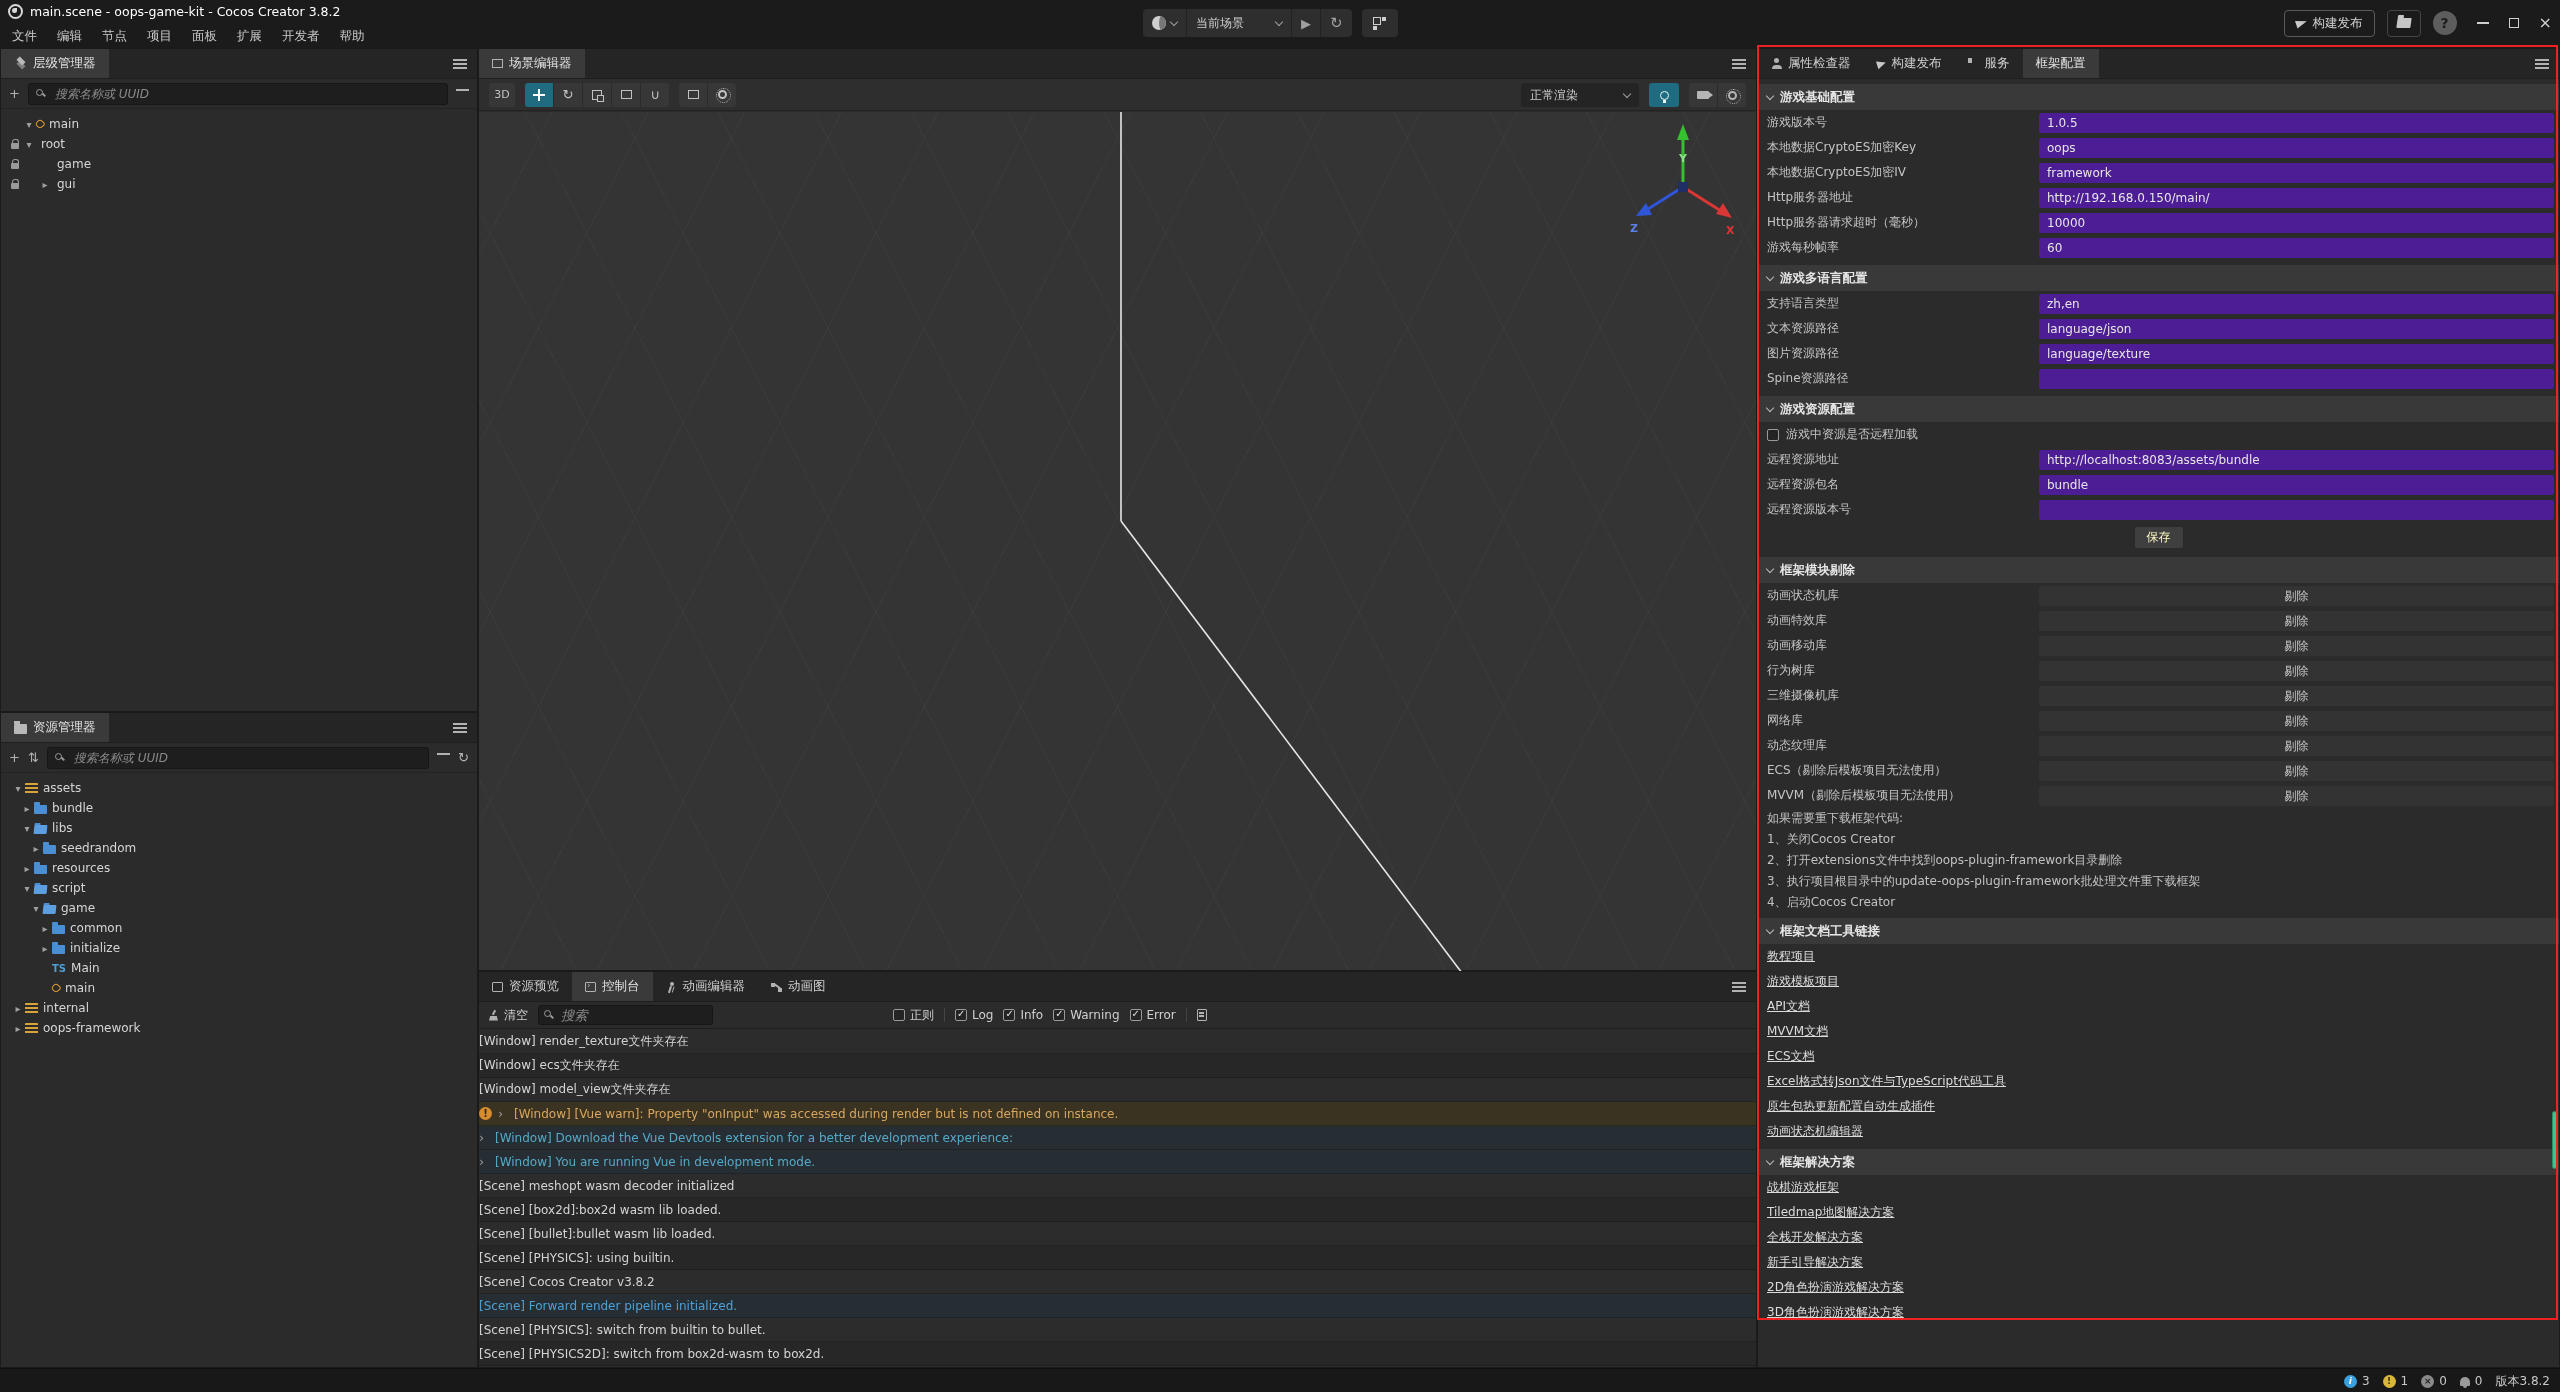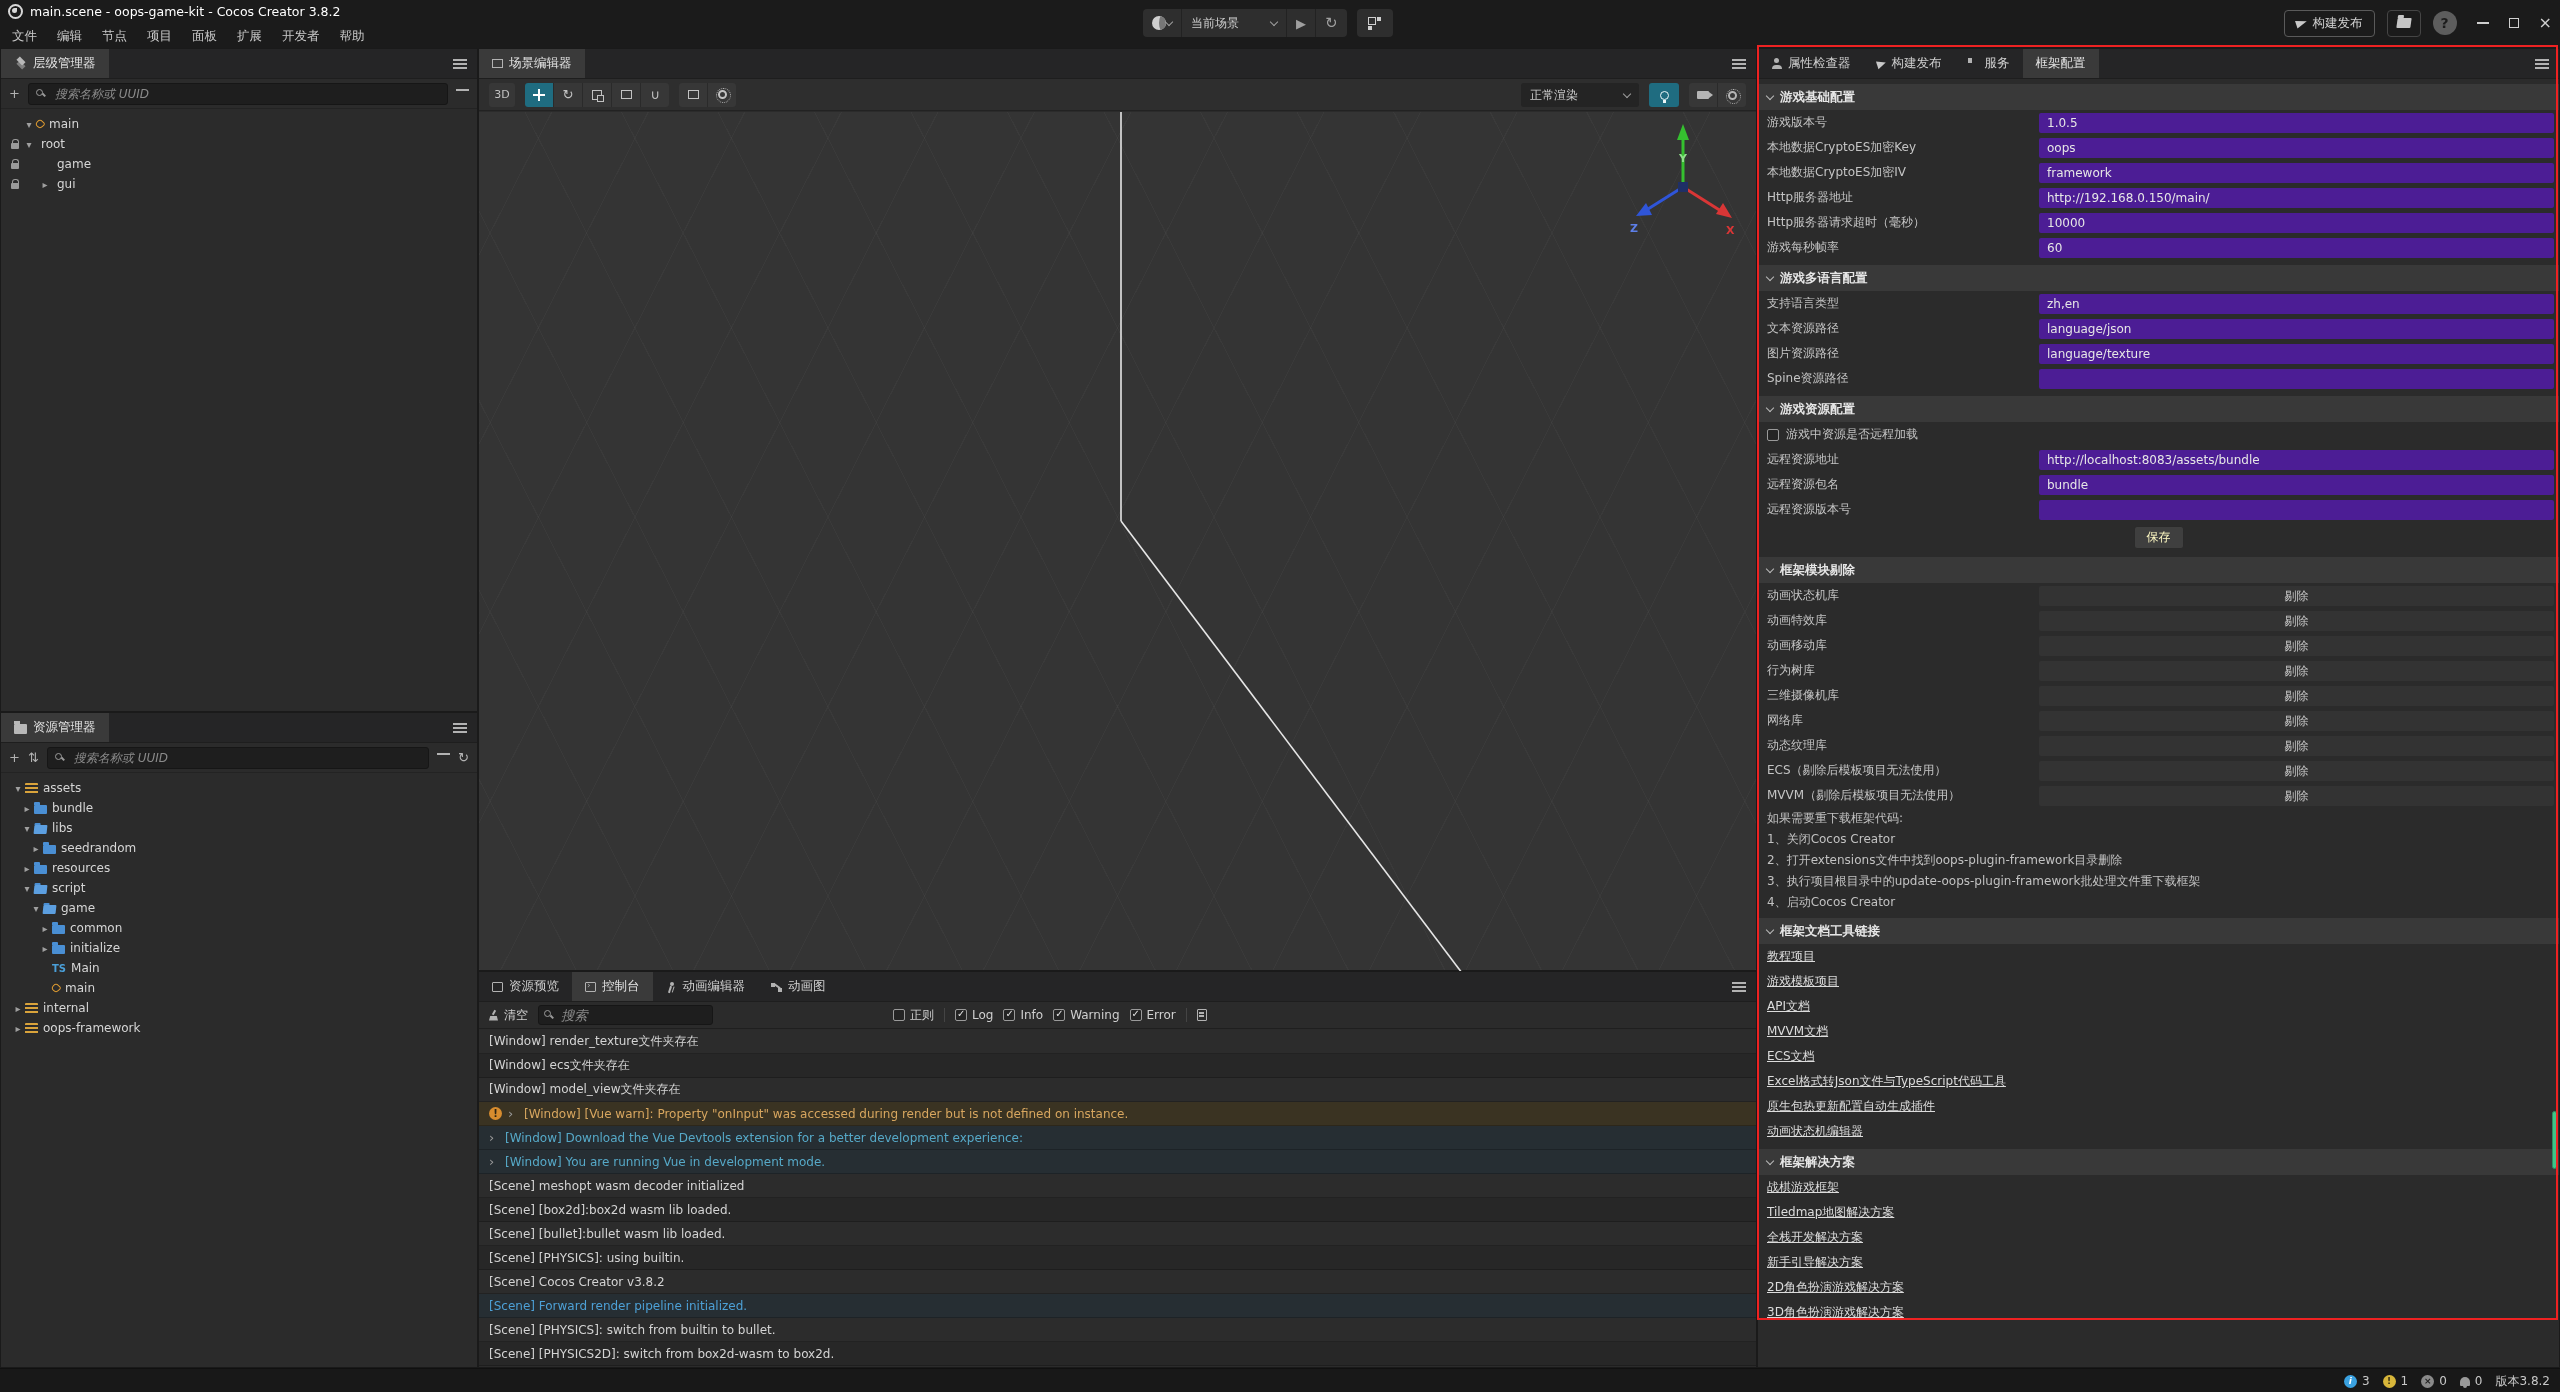--- a/index.html
+++ b/index.html
@@ -12,21 +12,21 @@
   .title-row { position:absolute; left:8px; top:4px; display:flex; align-items:center; gap:7px; }
   .cocos-logo { width:15px; height:15px; border:2px solid #d8d8d8; border-radius:50%; position:relative; }
   .cocos-logo::after { content:""; position:absolute; left:2px; top:2px; width:5px; height:5px; background:#d8d8d8; border-radius:50% 0 50% 50%; }
   .win-title { font-size:12.5px; color:#ffffff; font-weight:normal; }
   .menu-row { position:absolute; left:2px; top:25px; display:flex; }
   .menu-item { padding:3px 10px; color:#c9c9c9; font-size:12.5px; cursor:default; }
 
   .center-controls { position:absolute; left:1143px; top:9px; display:flex; align-items:center; height:28px; }
   .cc-group { display:flex; align-items:center; height:28px; background:#2e2e2e; border-radius:4px; overflow:hidden; }
   .cc-sep { width:1px; height:28px; background:#222; }
-  .cc-btn { height:28px; display:flex; align-items:center; justify-content:center; padding:16px 9px; }
+  .cc-btn { height:28px; display:flex; align-items:center; justify-content:center; gap:5px; padding:16px 9px; }
   .globe { width:14px; height:14px; border-radius:50%; background:#cfcfcf; position:relative; overflow:hidden; }
   .globe::after { content:""; position:absolute; left:7px; top:-3px; width:11px; height:20px; background:#777; border-radius:50%; }
   .chev { width:6px; height:6px; border-right:1.5px solid #9f9f9f; border-bottom:1.5px solid #9f9f9f; transform:rotate(45deg); margin-top:-3px; }
   .scene-select { min-width:104px; justify-content:space-between; }
   .play-glyph { color:#9f9f9f; font-size:13px; }
   .refresh-glyph { color:#9f9f9f; font-size:15px; }
   .qr-btn { margin-left:10px; width:36px; height:28px; background:#2e2e2e; border-radius:4px; display:flex; align-items:center; justify-content:center; }
   .qr { width:13px; height:13px; position:relative; }
   .qr::before { content:""; position:absolute; left:0; top:0; width:6px; height:6px; border:1.5px solid #cfcfcf; box-shadow:8px 8px 0 -4.5px #cfcfcf; }
   .qr::after { content:""; position:absolute; right:0; top:0; width:4px; height:4px; background:#cfcfcf; box-shadow:-9px 9px 0 0 #cfcfcf; }
@@ -125,21 +125,21 @@
   .console-search input { width:100%; height:20px; background:#1e1e1e; border:1px solid #161616; border-radius:3px; color:#ddd; padding:0 6px 0 22px; font-style:italic; outline:none; font-family:inherit; }
   .console-search input::placeholder { color:#8a8a8a; }
   .console-search .mag { top:5px; left:6px; }
   .cb { width:12px; height:12px; border:1px solid #9a9a9a; border-radius:2px; background:#242424; position:relative; }
   .cb.t-true::after { content:"✓"; position:absolute; left:1px; top:-2px; font-size:10px; color:#e2e2e2; }
   .cbitem { display:flex; align-items:center; gap:5px; color:#cfcfcf; }
   .vsep { width:1px; height:14px; background:#444; }
   .doc-ic { width:10px; height:12px; border:1.5px solid #b2b2b2; border-radius:1px; position:relative; }
   .doc-ic::after { content:""; position:absolute; left:1px; top:2px; width:5px; height:1.5px; background:#b2b2b2; box-shadow:0 3px 0 #b2b2b2; }
   #logs { position:absolute; left:0; top:58px; right:0; bottom:0; overflow:hidden; }
-  .logrow { height:24px; display:flex; align-items:center; padding-left:10px; font-size:12px; color:#d4d4d4; border-bottom:1px solid rgba(0,0,0,0.22); white-space:nowrap; }
+  .logrow { height:24px; display:flex; align-items:center; font-size:12px; color:#d4d4d4; border-bottom:1px solid rgba(0,0,0,0.22); white-space:nowrap; }
   .logrow:nth-child(odd) { background:#2c2c2c; }
   .logrow:nth-child(even) { background:#272727; }
   .logrow.t-warn { background:#3a3322; color:#d7a65f; }
   .logrow.t-info { background:#262e33; color:#56a9c8; }
   .logrow.t-info2 { background:#262e33; color:#4da0d6; }
   .warnicon { width:13px; height:13px; border-radius:50%; background:#d78c2e; color:#2b2413; font-weight:bold; font-size:10px; display:flex; align-items:center; justify-content:center; margin-right:6px; flex:none; }
   .expander { width:16px; color:#9a9a9a; font-size:13px; flex:none; }
 
   
   #inspector { overflow:hidden; }

